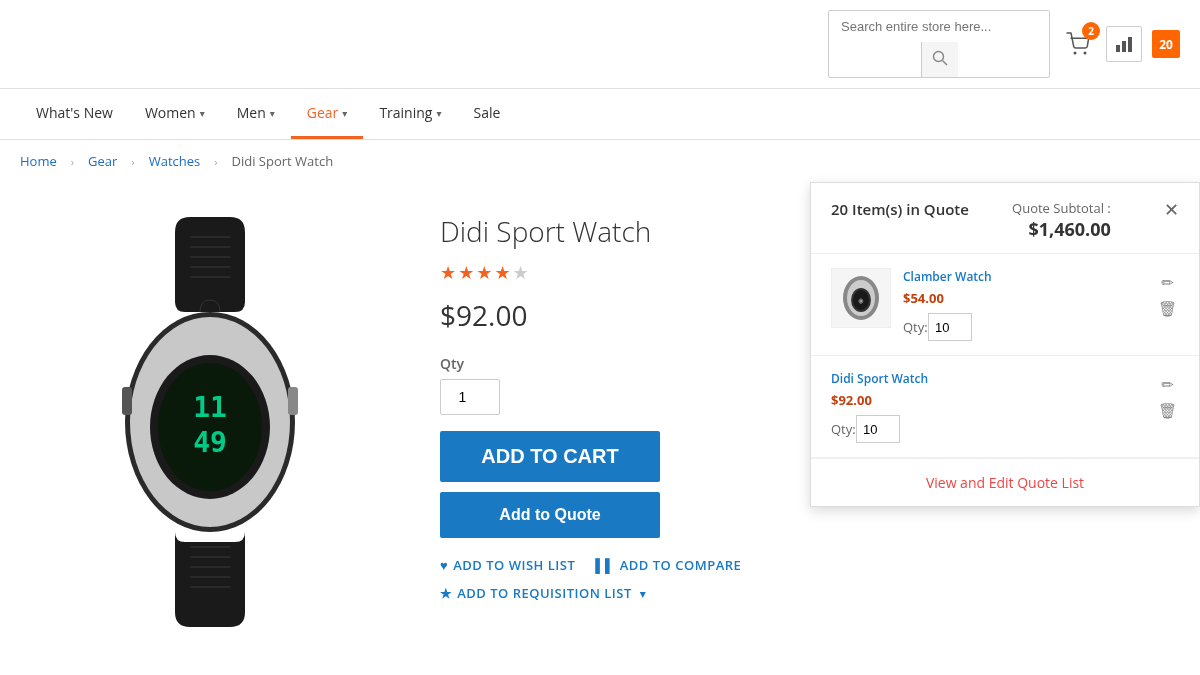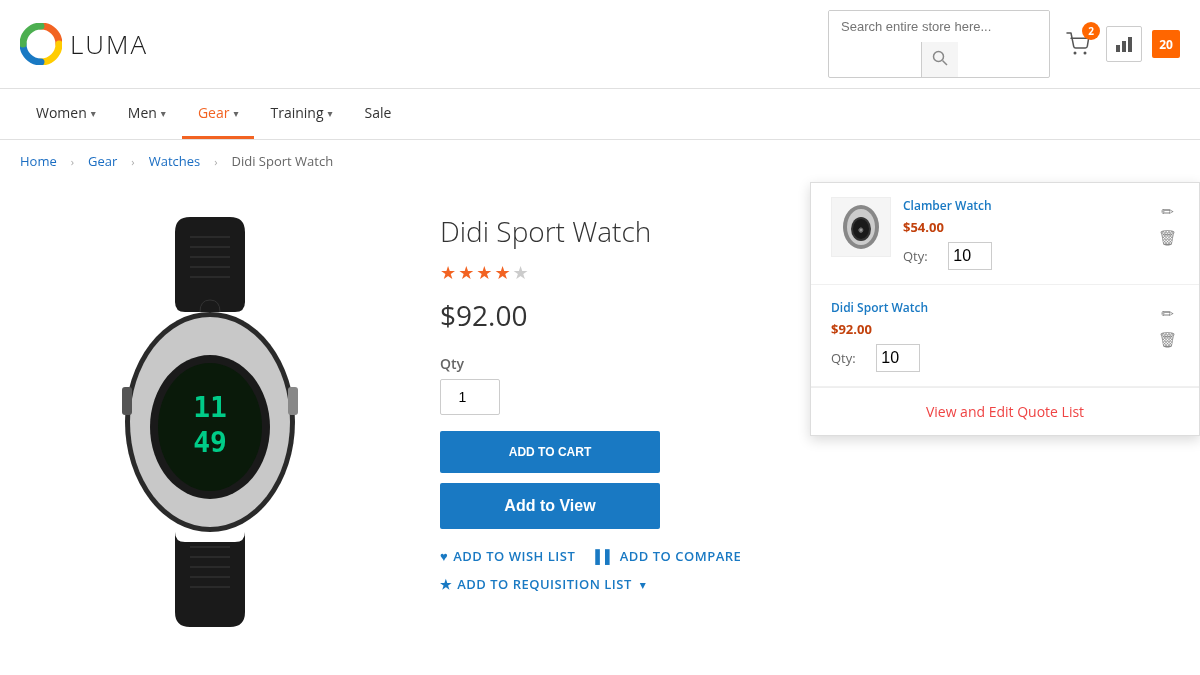--- a/index.html
+++ b/index.html
@@ -41,69 +41,57 @@
 
     
     .product-details { flex: 1; padding-top: 10px; }
     .product-title { font-size: 28px; font-weight: 300; color: #333; margin-bottom: 10px; }
     .stars { display: flex; align-items: center; gap: 2px; margin-bottom: 12px; }
     .star { color: #f26322; font-size: 18px; }
     .star-empty { color: #ccc; font-size: 18px; }
     .product-price { font-size: 28px; color: #333; font-weight: 400; margin-bottom: 20px; }
     .qty-label { font-size: 14px; color: #666; margin-bottom: 6px; font-weight: 600; }
     .qty-input { width: 60px; height: 36px; border: 1px solid #ccc; text-align: center; font-size: 14px; border-radius: 2px; }
-    .add-to-cart-btn { display: block; width: 220px; margin-top: 16px; background: #1979c3; color: #fff; border: none; padding: 14px 20px; font-size: 12px; font-weight: 700; cursor: pointer; border-radius: 2px; text-align: center; text-transform: uppercase; }
+    .add-to-cart-btn { display: block; width: 220px; margin-top: 16px; background: #1979c3; color: #fff; border: none; padding: 14px 20px; font-size: 20px; font-weight: 700; cursor: pointer; border-radius: 2px; text-align: center; text-transform: uppercase; }
     .add-to-quote-btn { display: block; width: 220px; margin-top: 10px; background: #1979c3; color: #fff; border: none; padding: 14px 20px; font-size: 16px; font-weight: 700; cursor: pointer; border-radius: 2px; text-align: center; }
     .wish-compare { display: flex; align-items: center; gap: 20px; margin-top: 18px; }
     .wish-link { color: #1979c3; text-decoration: none; font-size: 13px; display: flex; align-items: center; gap: 5px; font-weight: 600; letter-spacing: 0.5px; }
     .req-row { display: flex; align-items: center; gap: 8px; margin-top: 10px; }
     .req-link { color: #1979c3; text-decoration: none; font-size: 13px; font-weight: 600; letter-spacing: 0.5px; display: flex; align-items: center; gap: 5px; }
 
     
     .quote-dropdown { position: absolute; top: 0; right: 0; width: 390px; background: #fff; border: 1px solid #ddd; box-shadow: 0 4px 12px rgba(0,0,0,0.15); z-index: 100; }
     .quote-dropdown-header { display: flex; justify-content: space-between; align-items: flex-start; padding: 16px 20px 12px; border-bottom: 1px solid #eee; }
     .quote-items-count { font-size: 15px; font-weight: 600; color: #333; }
     .quote-subtotal-label { font-size: 13px; color: #666; text-align: right; }
     .quote-subtotal-amount { font-size: 18px; font-weight: 700; color: #333; text-align: right; }
     .close-btn { background: none; border: none; font-size: 18px; cursor: pointer; color: #666; margin-left: 10px; }
     .quote-items { max-height: 260px; overflow-y: auto; border-bottom: 1px solid #eee; }
     .quote-item { display: flex; align-items: flex-start; padding: 14px 20px; border-bottom: 1px solid #f0f0f0; gap: 12px; }
     .quote-item-img { width: 60px; height: 60px; border: 1px solid #eee; object-fit: cover; background: #f5f5f5; flex-shrink: 0; display: flex; align-items: center; justify-content: center; }
     .quote-item-info { flex: 1; }
     .quote-item-name { color: #1979c3; font-size: 12px; font-weight: 600; margin-bottom: 4px; text-decoration: none; display: block; }
     .quote-item-price { font-size: 13px; font-weight: 700; color: #c2410c; margin-bottom: 6px; }
-    .quote-item-qty { display: flex; align-items: center; gap: 20px; font-size: 13px; color: #666; }
-    .quote-item-qty input { width: 44px; height: 28px; border: 1px solid #ccc; text-align: center; font-size: 16px; border-radius: 0; }
+    .quote-item-qty { display: flex; align-items: center; gap: 0; font-size: 13px; color: #666; }
+    .quote-item-qty input { width: 44px; height: 28px; border: 1px solid #ccc; text-align: center; font-size: 13px; border-radius: 0; }
     .item-edit-btn, .item-delete-btn { background: none; border: none; cursor: pointer; color: #888; font-size: 15px; padding: 2px; }
     .quote-footer { padding: 14px 20px; text-align: center; }
     .view-edit-link { color: #ef4444; text-decoration: none; font-size: 14px; font-weight: 500; }
 
     
     .quote-items::-webkit-scrollbar { width: 6px; }
     .quote-items::-webkit-scrollbar-track { background: #f1f1f1; }
     .quote-items::-webkit-scrollbar-thumb { background: #ccc; border-radius: 3px; }
 
     .header-subtotal-section { text-align: right; }
   </style>
 </head>
 <body>
 
 <div class="header">
-  <div class="logo-area">
-    <svg class="logo-circle" viewBox="0 0 42 42">
-      <circle cx="21" cy="21" r="20" fill="none" stroke="#ccc" stroke-width="1"></circle>
-      <path d="M21 4 C12 4 6 10 6 18 C6 26 10 30 21 38 C32 30 36 26 36 18 C36 10 30 4 21 4Z" fill="none"></path>
-
-      <path d="M21,3 A18,18 0 0,1 39,21" stroke="#f26322" stroke-width="7" fill="none" stroke-linecap="round"></path>
-      <path d="M39,21 A18,18 0 0,1 21,39" stroke="#ffcc00" stroke-width="7" fill="none" stroke-linecap="round"></path>
-      <path d="M21,39 A18,18 0 0,1 3,21" stroke="#1979c3" stroke-width="7" fill="none" stroke-linecap="round"></path>
-      <path d="M3,21 A18,18 0 0,1 21,3" stroke="#4caf50" stroke-width="7" fill="none" stroke-linecap="round"></path>
-    </svg>
-    <span class="logo-text">LUMA</span>
-  </div>
   <div class="header-right">
     <div class="search-bar">
       <input type="text" placeholder="Search entire store here..." style="">
       <button class="search-btn">
         <svg width="16" height="16" viewBox="0 0 16 16">
           <circle cx="6.5" cy="6.5" r="5" stroke="#888" stroke-width="1.5" fill="none"></circle>
           <line x1="10.5" y1="10.5" x2="15" y2="15" stroke="#888" stroke-width="1.5"></line>
         </svg>
       </button>
     </div>
@@ -123,20 +111,23 @@
       </svg>
     </div>
     <div class="quote-badge-wrap">
       <span class="quote-count-badge">20</span>
     </div>
   </div>
 </div>
 
 <nav class="nav">
   <a class="nav-item">
+    <span>What's New</span>
+  </a>
+  <a class="nav-item">
     <span>Women</span>
     <span class="nav-arrow">▾</span>
   </a>
   <a class="nav-item">
     <span>Men</span>
     <span class="nav-arrow">▾</span>
   </a>
   <a class="nav-item active">
     <span>Gear</span>
     <span class="nav-arrow">▾</span>
@@ -207,21 +198,21 @@
       <span class="star">★</span>
       <span class="star">★</span>
       <span class="star">★</span>
       <span class="star">★</span>
       <span class="star-empty">★</span>
     </div>
     <div class="product-price">$92.00</div>
     <div class="qty-label">Qty</div>
     <input type="number" class="qty-input" value="1" style="">
     <button class="add-to-cart-btn">Add to Cart</button>
-    <button class="add-to-quote-btn">Add to View</button>
+    <button class="add-to-quote-btn">Add to Quote</button>
 
     <div class="wish-compare">
       <a href="#" class="wish-link">
         <span>♥</span>
         <span>ADD TO WISH LIST</span>
       </a>
       <a href="#" class="wish-link">
         <span>▌▌</span>
         <span>ADD TO COMPARE</span>
       </a>
@@ -229,20 +220,30 @@
     <div class="req-row">
       <a href="#" class="req-link">
         <span>★</span>
         <span>ADD TO REQUISITION LIST</span>
       </a>
       <span style="color:#1979c3; font-size:12px;">▾</span>
     </div>
   </div>
 
   <div class="quote-dropdown">
+    <div class="quote-dropdown-header">
+      <div>
+        <div class="quote-items-count">20 Item(s) in Quote</div>
+      </div>
+      <div class="header-subtotal-section">
+        <div class="quote-subtotal-label">Quote Subtotal :</div>
+        <div class="quote-subtotal-amount">$1,460.00</div>
+      </div>
+      <button class="close-btn">✕</button>
+    </div>
 
     <div class="quote-items">
 
       <div class="quote-item">
         <div class="quote-item-img">
           <svg width="50" height="50" viewBox="0 0 50 50">
             <ellipse cx="25" cy="25" rx="18" ry="22" fill="#888"></ellipse>
             <ellipse cx="25" cy="25" rx="14" ry="18" fill="#ccc"></ellipse>
             <ellipse cx="25" cy="27" rx="10" ry="12" fill="#333"></ellipse>
             <ellipse cx="25" cy="27" rx="8" ry="10" fill="#1a1a1a"></ellipse>

